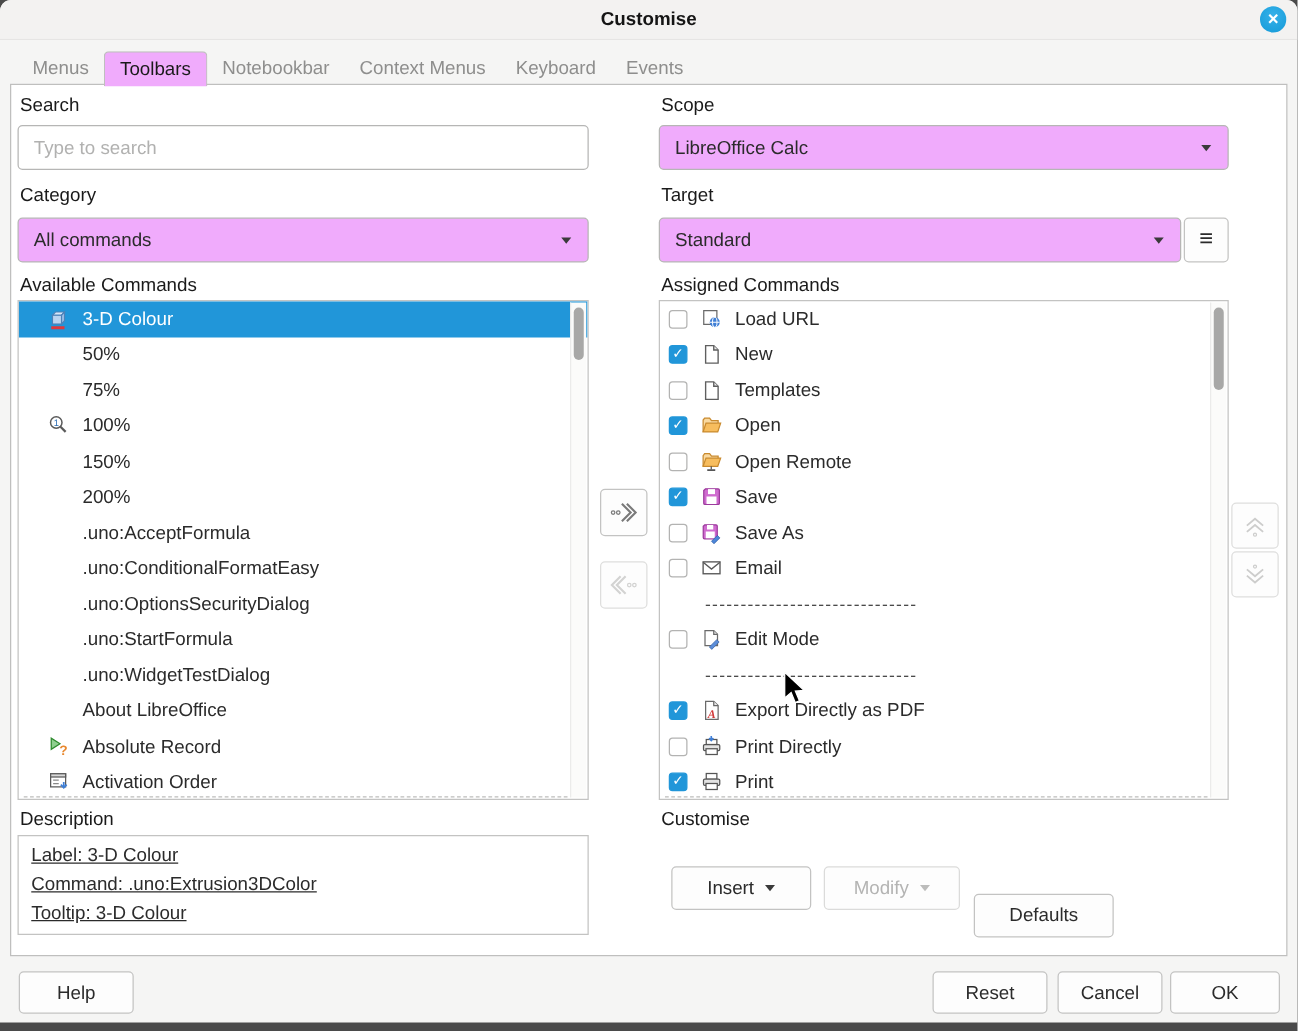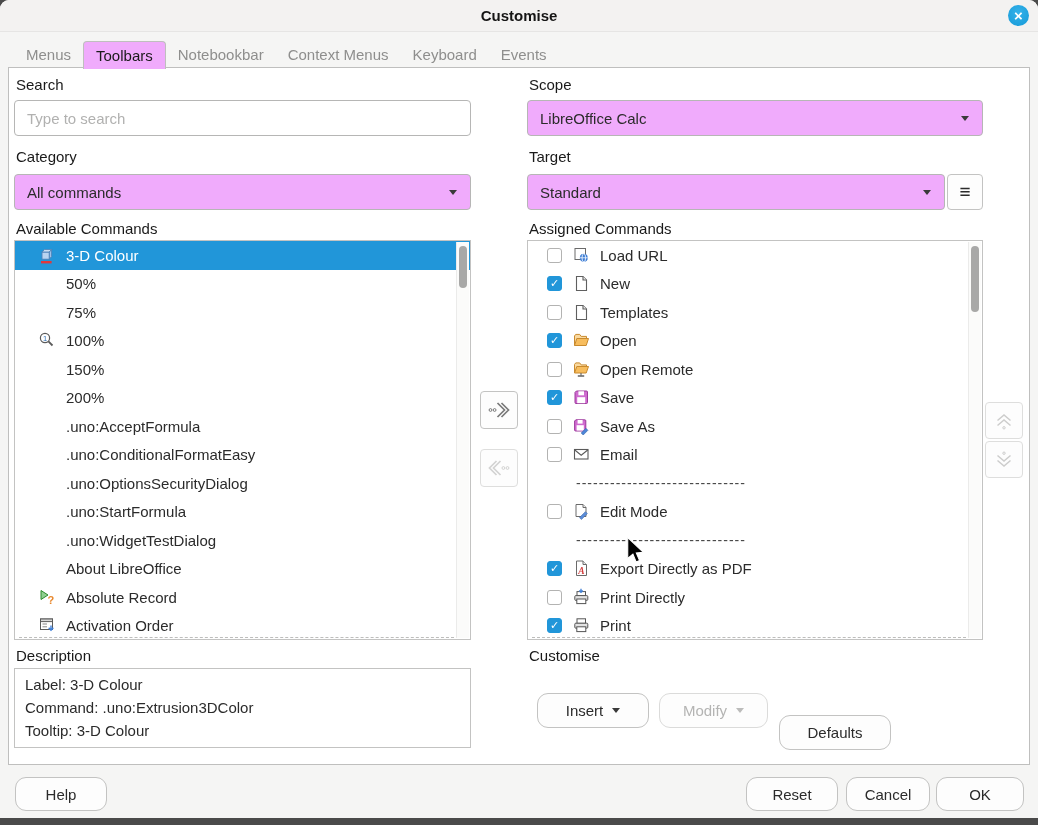--- a/index.html
+++ b/index.html
@@ -47,43 +47,43 @@
   .sqbtn { position:absolute; background:#fdfdfd; border:1px solid #c3c3c2; border-radius:4px;
            display:flex; align-items:center; justify-content:center; }
   #btn-menu { left:947px; top:174px; width:36px; height:36px; font-size:19px; color:#2b2b2b; }
   #btn-add { left:480px; top:391px; width:38px; height:38px; }
   #btn-remove { left:480px; top:449px; width:38px; height:38px; border-color:#dededd; }
   #btn-up { left:985px; top:402px; width:38px; height:37px; border-color:#dededd; }
   #btn-down { left:985px; top:441px; width:38px; height:37px; border-color:#dededd; }
 
   .listbox { position:absolute; top:240px; width:457px; height:400px; background:#fff; border:1px solid #c3c3c2; overflow:hidden; }
   #list-available { left:14px; }
-  #list-assigned { left:527px; width:456px;padding-left:12px; }
+  #list-assigned { left:527px; width:456px; }
   .listbox::after { content:""; position:absolute; left:4px; right:16px; bottom:1px; border-bottom:1px dashed #bdbdbc; }
 
   .lrow { height:28.5px; display:flex; align-items:center; padding-left:22px; font-size:15px; color:#2b2b2b; white-space:nowrap;text-align:right; }
   .lrow.selected { background:#2196d9; color:#fff; }
   .licon { width:20px; height:19px; margin-right:9px; flex:none; display:flex; align-items:center; justify-content:center; }
 
   .arow { height:28.5px; display:flex; align-items:center; padding-left:7px; font-size:15px; color:#2b2b2b; white-space:nowrap; }
   .arow.sep { padding-left:36px; color:#4a4a4a; letter-spacing:1px; font-size:14px; }
   .cbx { width:15px; height:15px; border:1px solid #b3b3b2; border-radius:3px; background:#fff; margin-right:9px; flex:none;
          display:flex; align-items:center; justify-content:center; font-size:11px; font-weight:bold; color:#fff; line-height:1; }
   .cbx.checked { background:#2196d9; border-color:#2196d9; }
   .aicon { width:20px; height:19px; margin-right:9px; flex:none; display:flex; align-items:center; justify-content:center; }
 
   .vscroll { position:absolute; top:1px; right:1px; bottom:1px; width:13px; background:#fbfbfa; border-left:1px solid #ebebea; }
   .vthumb { position:absolute; left:2px; width:8px; border-radius:4px; background:#a8a8a7; }
   #thumb-av { top:4px; height:42px; }
   #thumb-as { top:4px; height:66px; }
 
   .descbox { position:absolute; left:14px; top:668px; width:457px; height:80px; background:#fff; border:1px solid #c3c3c2;
-             padding:4px 10px; font-size:15px; line-height:23px; color:#2b2b2b; }
-
-  .pushbtn { position:absolute; background:#fdfdfd; border:1px solid #c3c3c2; border-radius:11px; font-size:15px; color:#2b2b2b;
+             padding:4px 10px; font-size:15px; line-height:23px; color:#2b2b2b;text-decoration:underline; }
+
+  .pushbtn { position:absolute; background:#fdfdfd; border:1px solid #c3c3c2; border-radius:4px; font-size:15px; color:#2b2b2b;
              display:flex; align-items:center; justify-content:center; cursor:default; }
   .pushbtn.disabled { color:#b4b4b3; border-color:#dbdbda; }
   #btn-insert { left:537px; top:693px; width:112px; height:35px; }
   #btn-modify { left:659px; top:693px; width:109px; height:35px; }
   #btn-defaults { left:779px; top:715px; width:112px; height:35px; }
 
   #btn-help { left:15px; top:777px; width:92px; height:34px; }
   #btn-reset { left:746px; top:777px; width:92px; height:34px; }
   #btn-cancel { left:846px; top:777px; width:84px; height:34px; }
   #btn-ok { left:936px; top:777px; width:88px; height:34px; }

